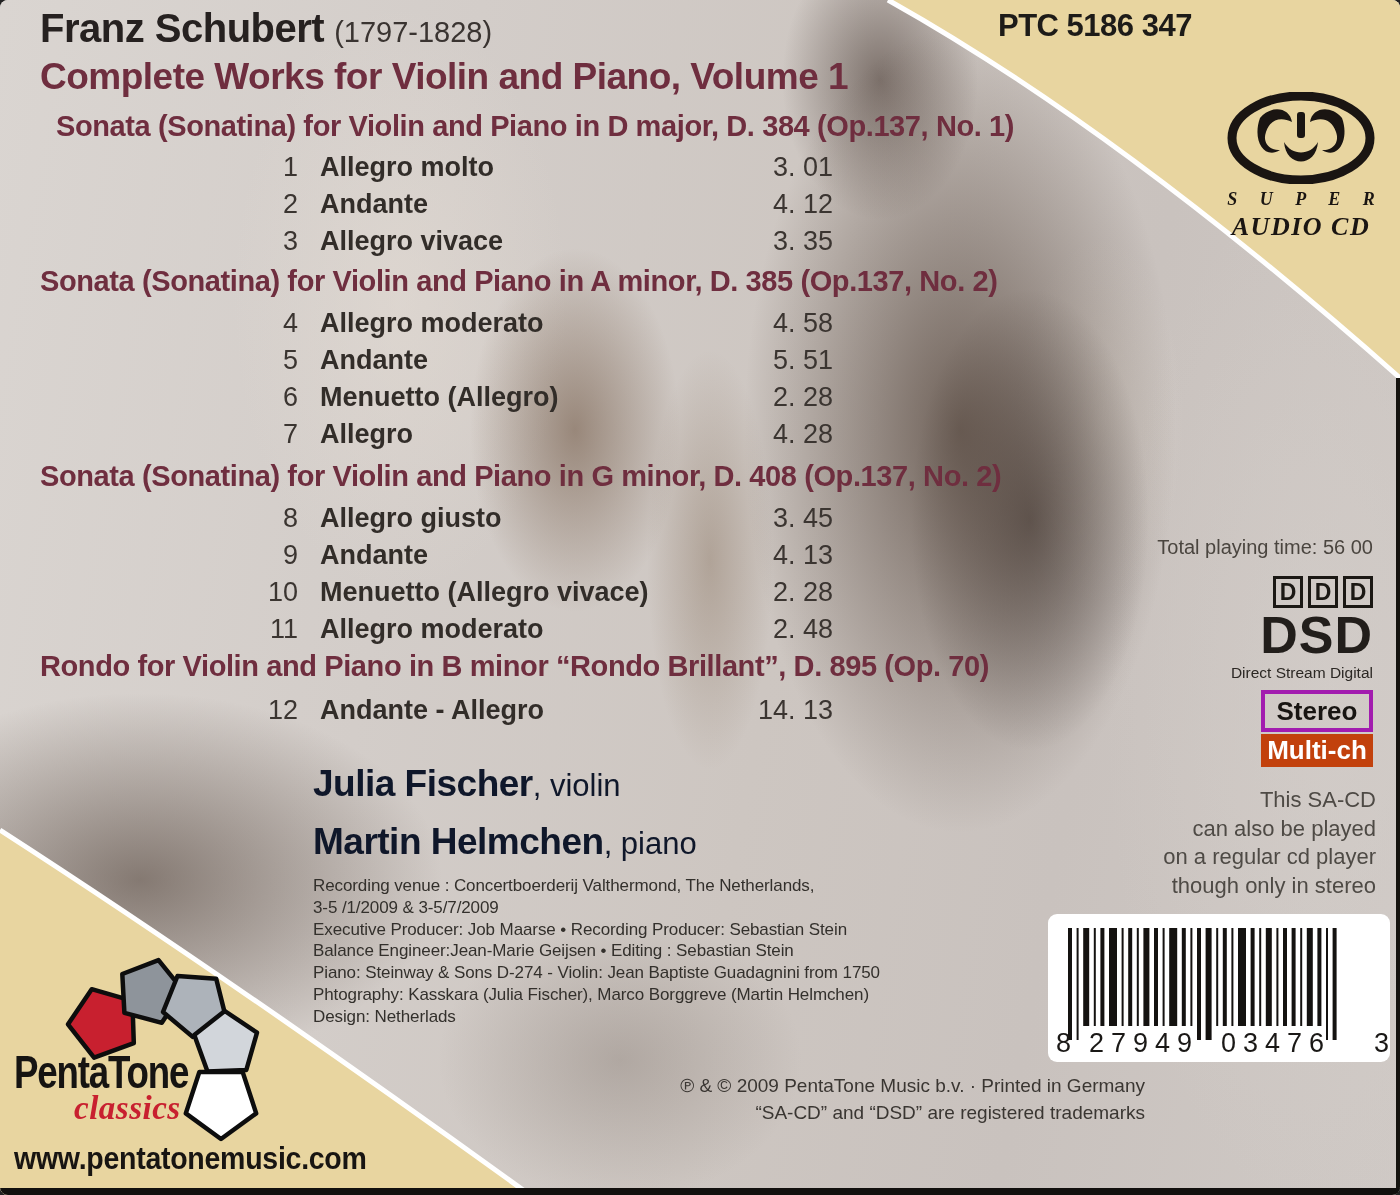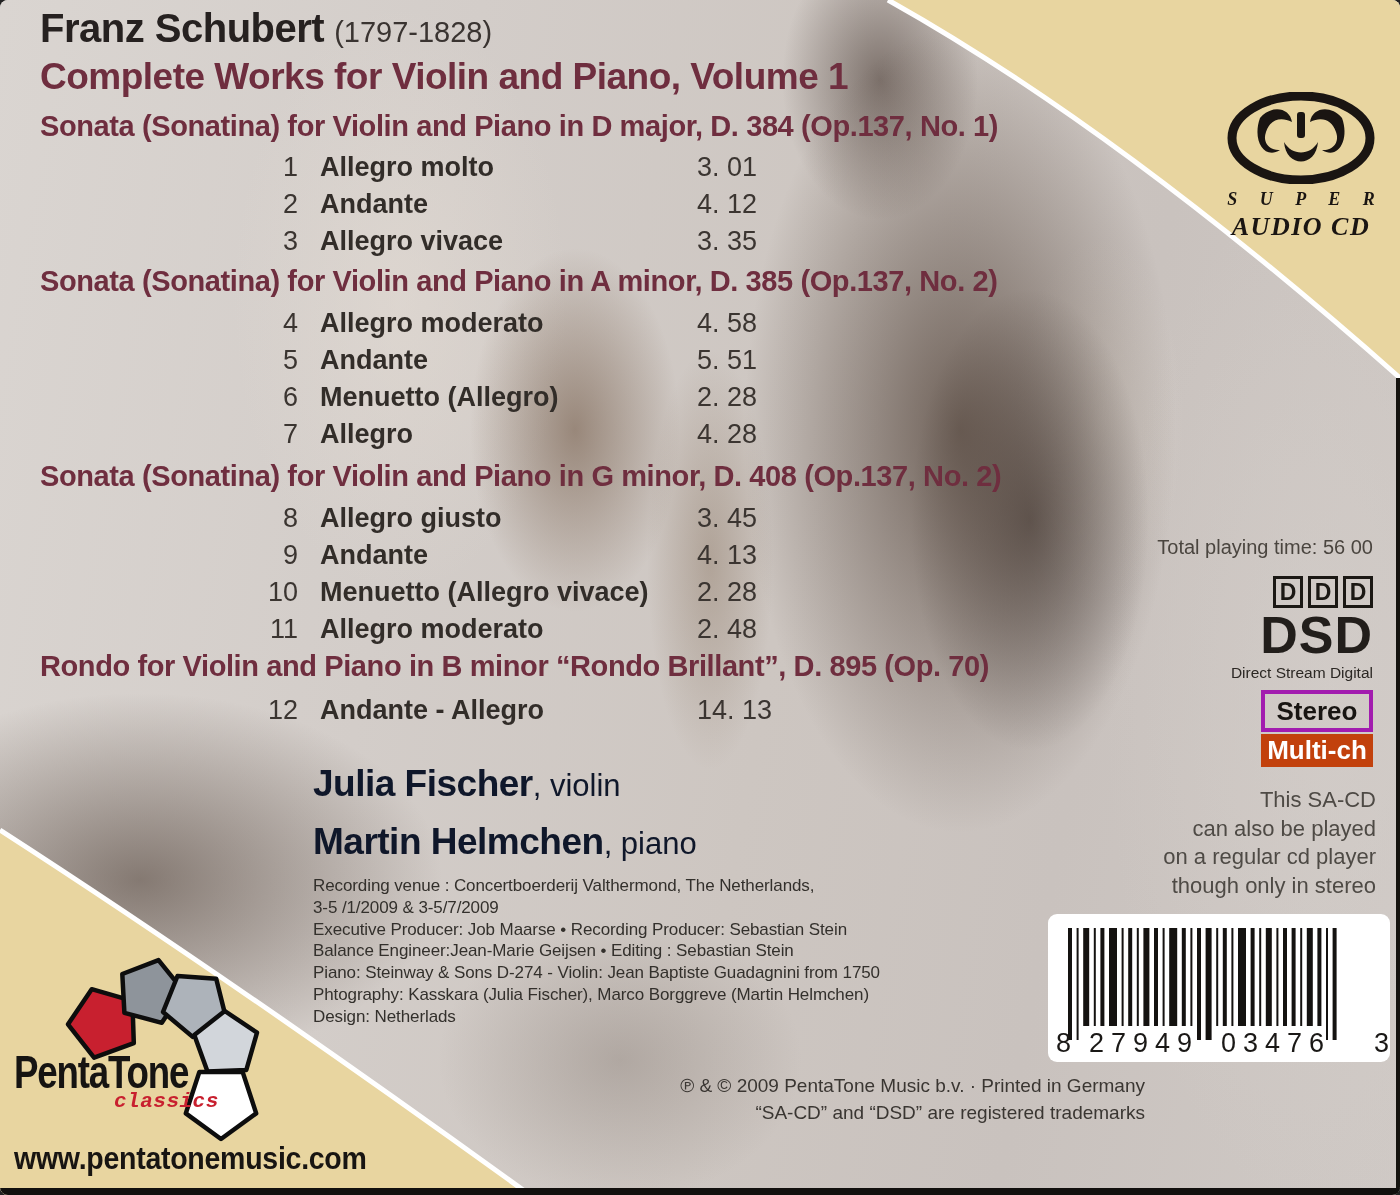--- a/index.html
+++ b/index.html
@@ -25,21 +25,21 @@
 
   .abs{position:absolute;}
   .composer-line{left:40px;top:6px;white-space:nowrap;}
   .composer{font-size:40px;font-weight:bold;color:#262120;letter-spacing:-.5px;}
   .dates{font-size:29px;color:#3a3431;margin-left:10px;}
   .album-title{left:40px;top:56px;font-size:37px;font-weight:bold;color:#6f2e3f;letter-spacing:-.5px;white-space:nowrap;}
   .work-head{font-size:29px;font-weight:bold;color:#6f2e3f;letter-spacing:-.4px;white-space:nowrap;}
   .rows{display:grid;grid-template-columns:258px 375px 160px;}
   .rows .no{text-align:right;font-size:27px;color:#3b3531;line-height:37px;}
   .rows .ti{padding-left:22px;font-size:27px;font-weight:bold;color:#322d29;line-height:37px;white-space:nowrap;}
-  .rows .tm{padding-left:24px;font-size:27px;color:#3b3531;line-height:37px;}
+  .rows .tm{padding-left:24px;font-size:27px;color:#3b3531;line-height:37px;text-align:right;}
 
   .artists{left:313px;top:758px;white-space:nowrap;color:#0f172a;}
   .artist-line{line-height:51px;}
   .artist-name{font-size:37px;font-weight:bold;letter-spacing:-.5px;}
   .artist-role{font-size:31px;}
   .credits{left:313px;top:875px;font-size:17px;line-height:21.8px;color:#33302c;letter-spacing:-.1px;white-space:nowrap;}
 
   .catalog{left:998px;top:8px;font-size:31px;font-weight:bold;color:#1d1b18;letter-spacing:-.5px;}
   .sacd{right:14px;top:92px;width:170px;text-align:center;color:#1a1512;}
   .sacd-words{font-family:"Liberation Serif",serif;font-style:italic;font-weight:bold;}
@@ -56,22 +56,22 @@
           color:#181512;text-align:center;line-height:34px;}
   .multich{right:27px;top:734px;width:112px;height:33px;background:#c2410c;color:#fff;font-size:26px;
            font-weight:bold;text-align:center;line-height:33px;}
   .sacd-note{right:24px;top:786px;text-align:right;font-size:22px;line-height:28.5px;color:#4e4a45;}
 
   .copyright{right:255px;top:1072px;text-align:right;font-size:19px;line-height:27px;color:#3a3632;white-space:nowrap;}
 
   .barcode{left:1048px;top:914px;}
   .brand-penta{left:14px;top:1044px;font-size:47px;font-weight:bold;color:#161412;
                transform:scaleX(.78);transform-origin:left;letter-spacing:-1.5px;white-space:nowrap;}
-  .brand-classics{left:74px;top:1090px;font-family:Liberation Mono, monospace;font-style:italic;font-weight:bold;
-                  font-size:21px;color:#c8202f;letter-spacing:.5px;margin-left:40px;}
+  .brand-classics{left:74px;top:1090px;font-family:Liberation Serif, serif;font-style:italic;font-weight:bold;
+                  font-size:33px;color:#c8202f;letter-spacing:.5px;}
   .website{left:14px;top:1141px;font-size:31px;font-weight:bold;color:#181512;
            transform:scaleX(.92);transform-origin:left;letter-spacing:-.3px;white-space:nowrap;}
 </style>
 </head>
 <body>
 
 <div class="canvas">
 
   <div class="photo"></div>
 
@@ -80,21 +80,21 @@
     <path d="M 888,0 Q 1120,130 1400,378" fill="none" stroke="#ffffff" stroke-width="5"></path>
     <path d="M 0,830 Q 240,985 530,1195 L 0,1195 Z" fill="#e8d5a0"></path>
     <path d="M 0,830 Q 240,985 530,1195" fill="none" stroke="#ffffff" stroke-width="5"></path>
   </svg>
 
   <div class="abs composer-line">
     <span class="composer">Franz Schubert</span><span class="dates">(1797-1828)</span>
   </div>
   <div class="abs album-title">Complete Works for Violin and Piano, Volume 1</div>
 
-  <div class="abs work-head" style="left:40px;top:110px">Sonata (Sonatina) for Violin and Piano in D major,  D. 384 (Op.137, No. 1)</div>
+  <div class="abs work-head" style="left:56px;top:110px">Sonata (Sonatina) for Violin and Piano in D major,  D. 384 (Op.137, No. 1)</div>
   <div class="abs rows" style="left:40px;top:149px">
     <span class="no">1</span>
     <span class="ti">Allegro molto</span>
     <span class="tm">3. 01</span>
     <span class="no">2</span>
     <span class="ti">Andante</span>
     <span class="tm">4. 12</span>
     <span class="no">3</span>
     <span class="ti">Allegro vivace</span>
     <span class="tm">3. 35</span>
@@ -151,20 +151,21 @@
   <div class="abs credits">
     <div>Recording venue : Concertboerderij Valthermond, The Netherlands,</div>
     <div>3-5 /1/2009 &amp; 3-5/7/2009</div>
     <div>Executive Producer: Job Maarse • Recording Producer:  Sebastian Stein</div>
     <div>Balance Engineer:Jean-Marie Geijsen • Editing : Sebastian Stein</div>
     <div>Piano: Steinway &amp; Sons D-274 - Violin: Jean Baptiste Guadagnini from 1750</div>
     <div>Phtography: Kasskara  (Julia Fischer),  Marco Borggreve  (Martin Helmchen)</div>
     <div>Design: Netherlads</div>
   </div>
 
+  <div class="abs catalog">PTC 5186 347</div>
   <div class="abs sacd">
     <svg width="150" height="92" viewBox="0 0 150 92" style="display:block;margin:0 auto 2px;">
       <ellipse cx="75" cy="46" rx="69" ry="42" fill="none" stroke="#1a1512" stroke-width="9"></ellipse>
       <path d="M34,26 C46,12 64,16 66,30 C54,24 44,28 40,40 C36,51 44,59 54,58 C38,68 26,48 34,26 Z" fill="#1a1512"></path>
       <path d="M116,26 C104,12 86,16 84,30 C96,24 106,28 110,40 C114,51 106,59 96,58 C112,68 124,48 116,26 Z" fill="#1a1512"></path>
       <path d="M58,50 C66,64 84,64 92,50 C90,76 60,76 58,50 Z" fill="#1a1512"></path>
       <rect x="71" y="20" width="8" height="26" rx="3" fill="#1a1512"></rect>
     </svg>
     <div class="sacd-words sacd-super">S U P E R</div>
     <div class="sacd-words sacd-audiocd">AUDIO CD</div>

